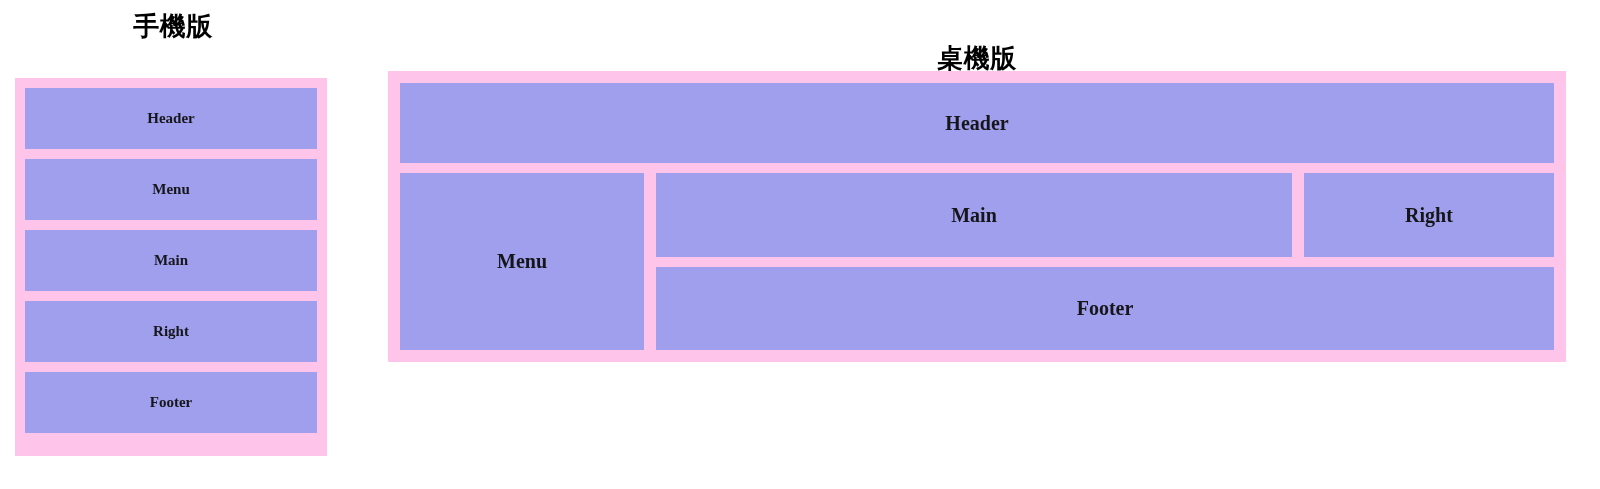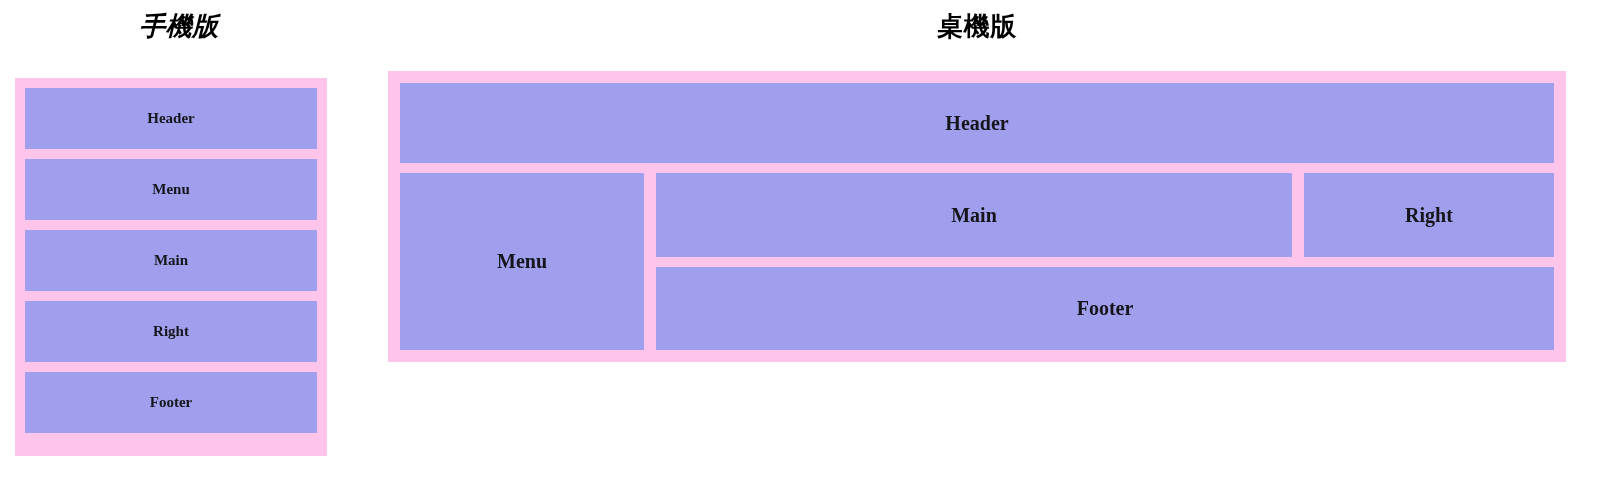--- a/index.html
+++ b/index.html
@@ -21,22 +21,22 @@
     top: 9px;
     font-family: "DejaVu Sans", "Liberation Sans", sans-serif;
     font-weight: bold;
     font-size: 26px;
     line-height: 34px;
     color: #000000;
     text-align: center;
     white-space: nowrap;
     letter-spacing: 0.5px;
   }
-  #title-mobile  { left: 8px;   width: 342px; font-style: italic; }
-  #title-desktop { left: 388px; width: 1178px; }
+  #title-mobile  { left: 2px;   width: 342px; }
+  #title-desktop { left: 388px; width: 1178px; margin-top: 32px; }
 
   
   .panel {
     background: #9f9fee;
     color: #16161a;
     display: flex;
     align-items: center;
     justify-content: center;
     box-sizing: border-box;
     font-family: "Liberation Serif", "DejaVu Serif", serif;

